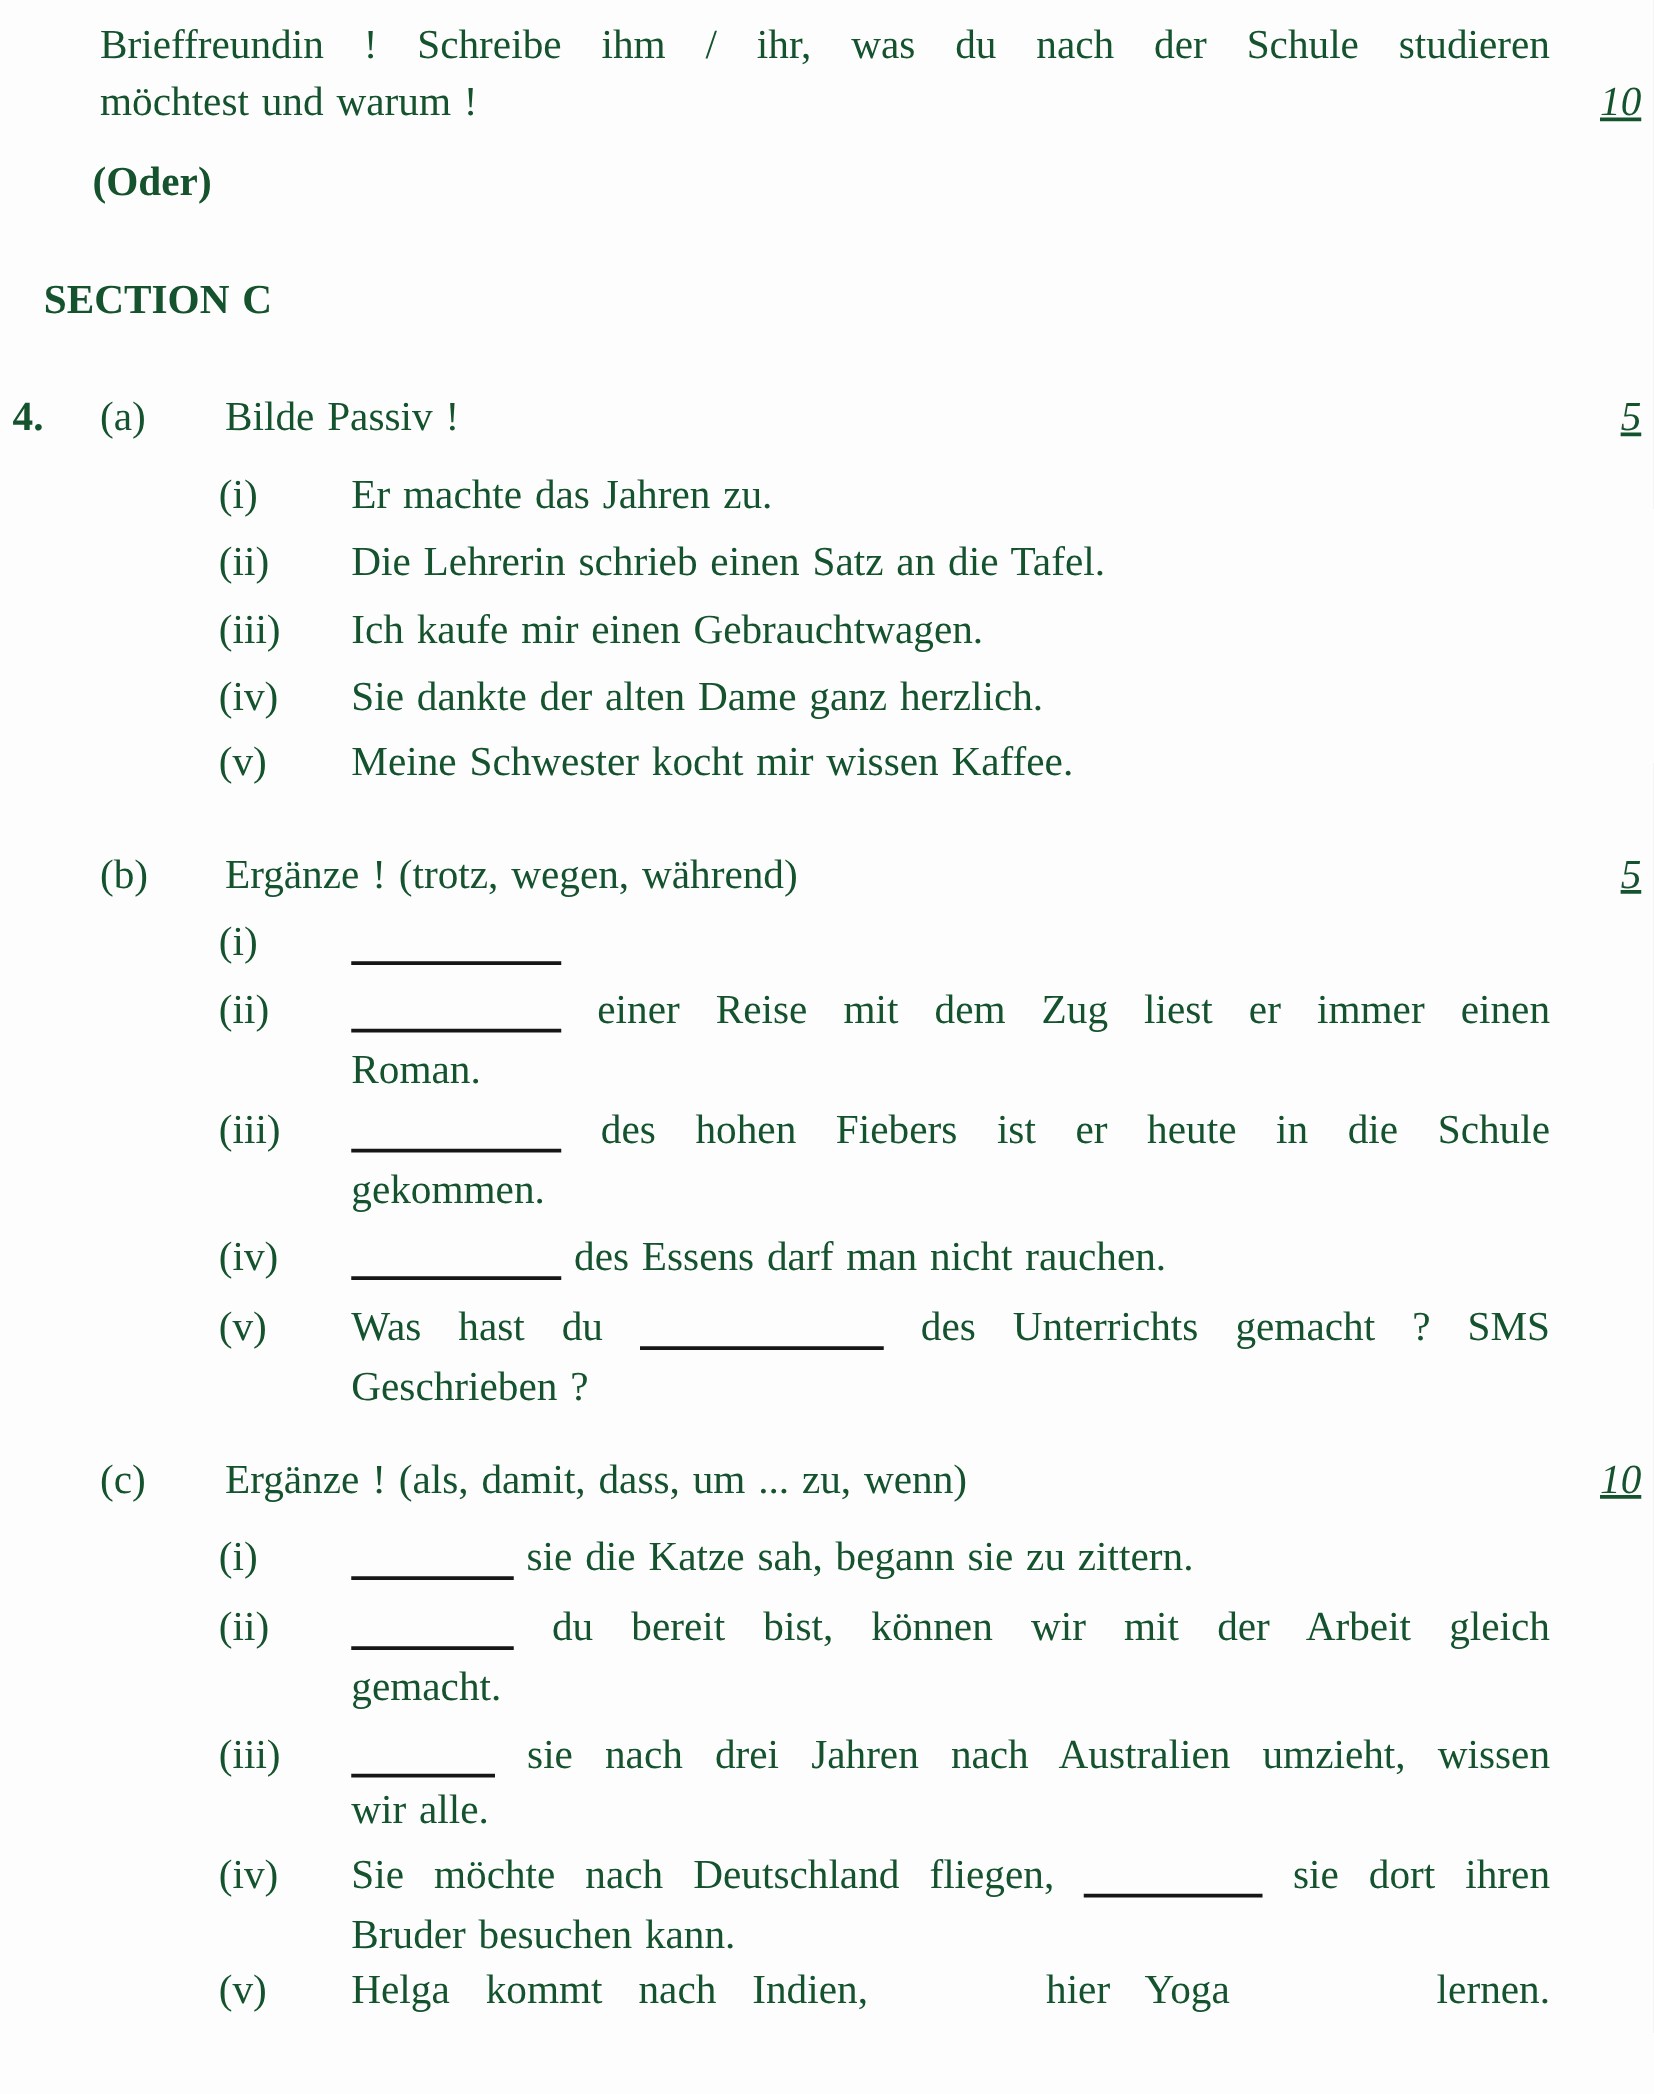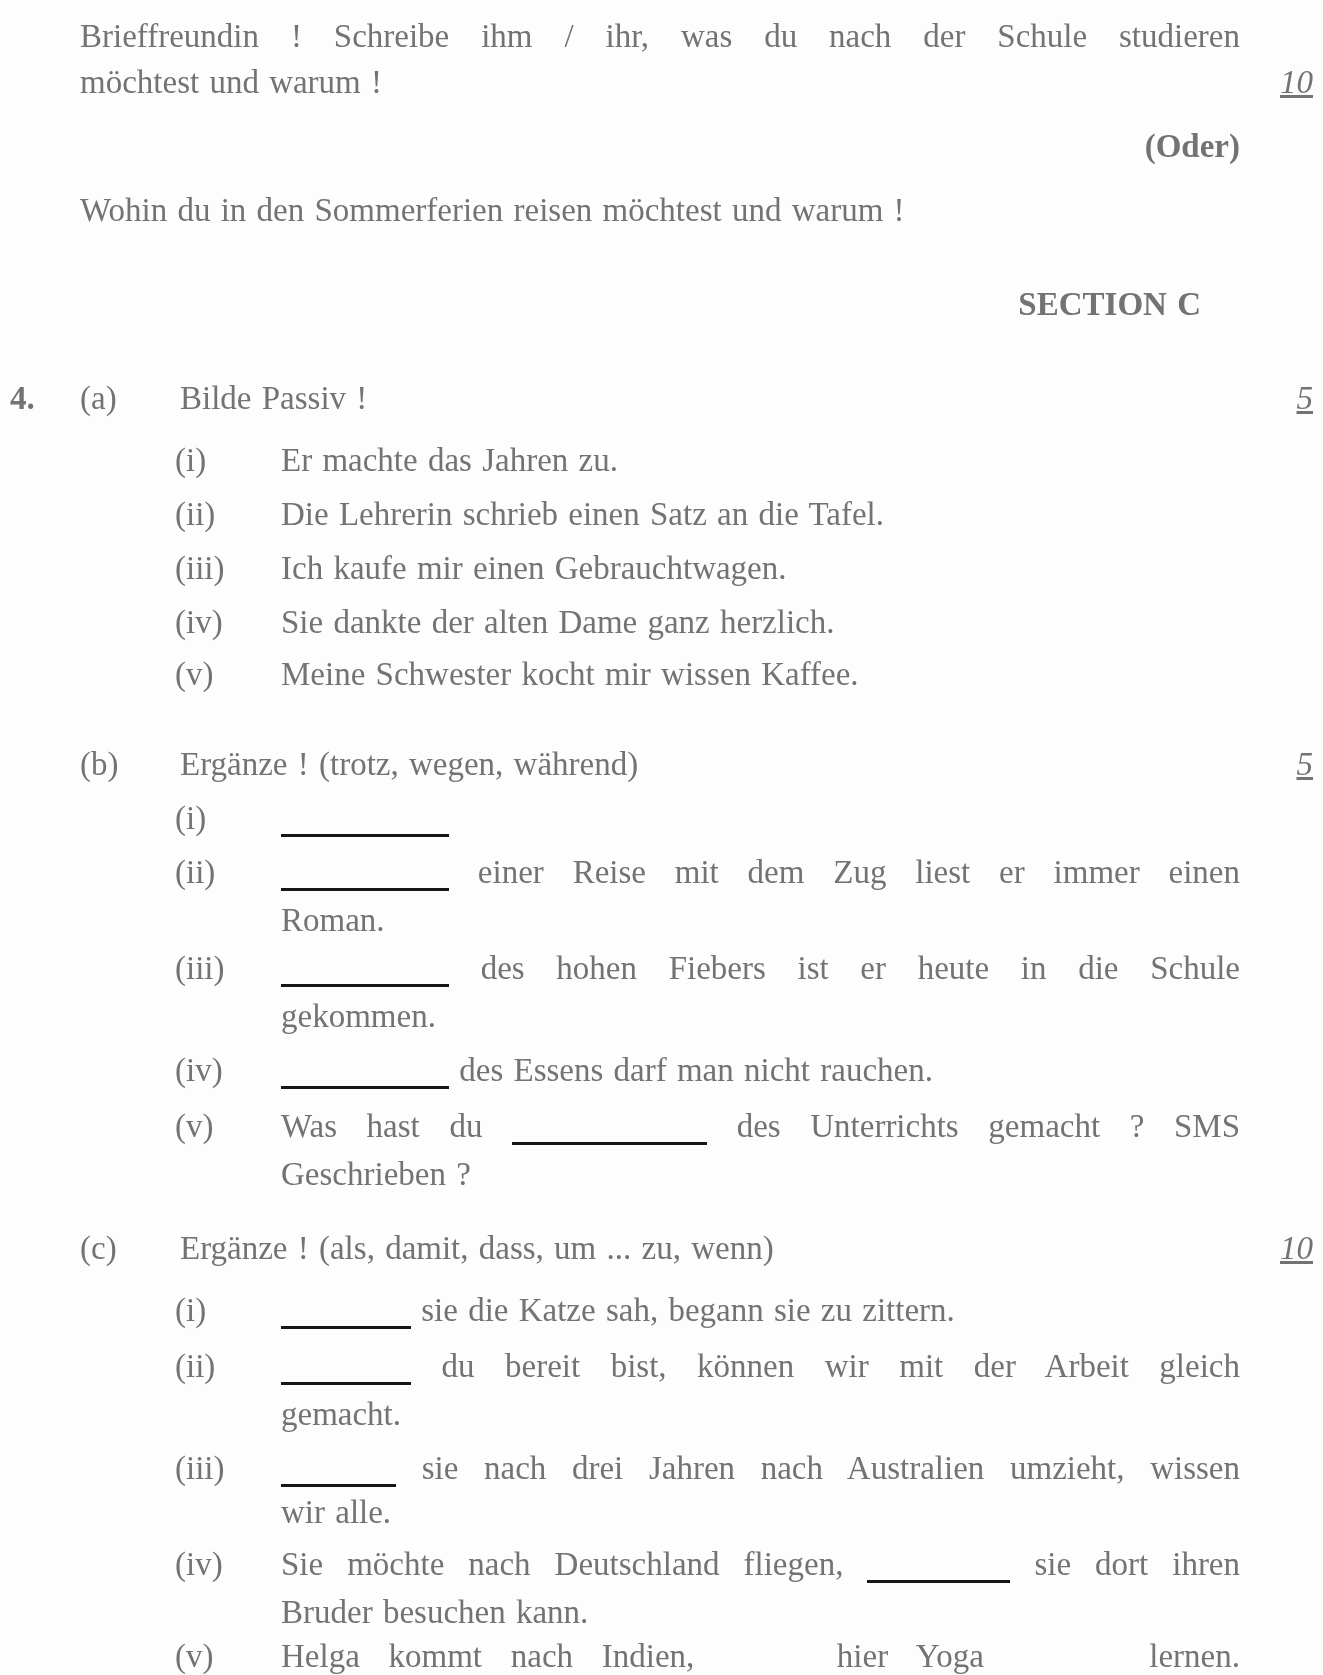--- a/index.html
+++ b/index.html
@@ -6,26 +6,26 @@
   .page {
     position: relative;
     width: 1323px;
     height: 1675px;
     margin: 0 auto;
     background: #fdfdfd;
     overflow: hidden;
     font-family: "Liberation Serif", "DejaVu Serif", serif;
     font-size: 33px;
     line-height: 44px;
-    color: #737373;
+    color: #14532d;
     word-spacing: 2px;
   }
   .row { position: relative; }
   .intro-row { padding-left: 80px; padding-right: 83px; }
-  .center-row { text-align: right; font-weight: 700; padding-left: 98px; padding-right: 83px; }
+  .center-row { text-align: left; font-weight: 700; padding-left: 74px; padding-right: 83px; }
   .part-row { padding-left: 180px; padding-right: 83px; }
   .item-row { padding-left: 281px; padding-right: 83px; }
   .just { text-align: justify; text-align-last: justify; }
   .q-num { position: absolute; left: 10px; top: 0; font-weight: 700; }
   .part-label { position: absolute; left: 80px; top: 0; }
   .marker { position: absolute; left: 175px; top: 0; }
   .marks { position: absolute; right: 10px; top: 0; font-style: italic; text-decoration: underline; }
   .shift-left { position: relative; left: -39px; }
   .blank {
     display: inline-block;
@@ -52,23 +52,20 @@
   </div>
   <div class="row intro-row" style="margin-top:2px">
     <span>möchtest und warum !</span>
     <span class="marks">10</span>
   </div>
 
   <div class="row center-row" style="margin-top:20px">
     <span>(Oder)</span>
   </div>
 
-  <div class="row intro-row" style="margin-top:20px">
-    <span>Wohin du in den Sommerferien reisen möchtest und warum !</span>
-  </div>
 
   <div class="row center-row" style="margin-top:50px">
     <span class="shift-left">SECTION C</span>
   </div>
 
   <div class="row part-row" style="margin-top:50px">
     <span class="q-num">4.</span>
     <span class="part-label">(a)</span>
     <span>Bilde Passiv !</span>
     <span class="marks">5</span>

